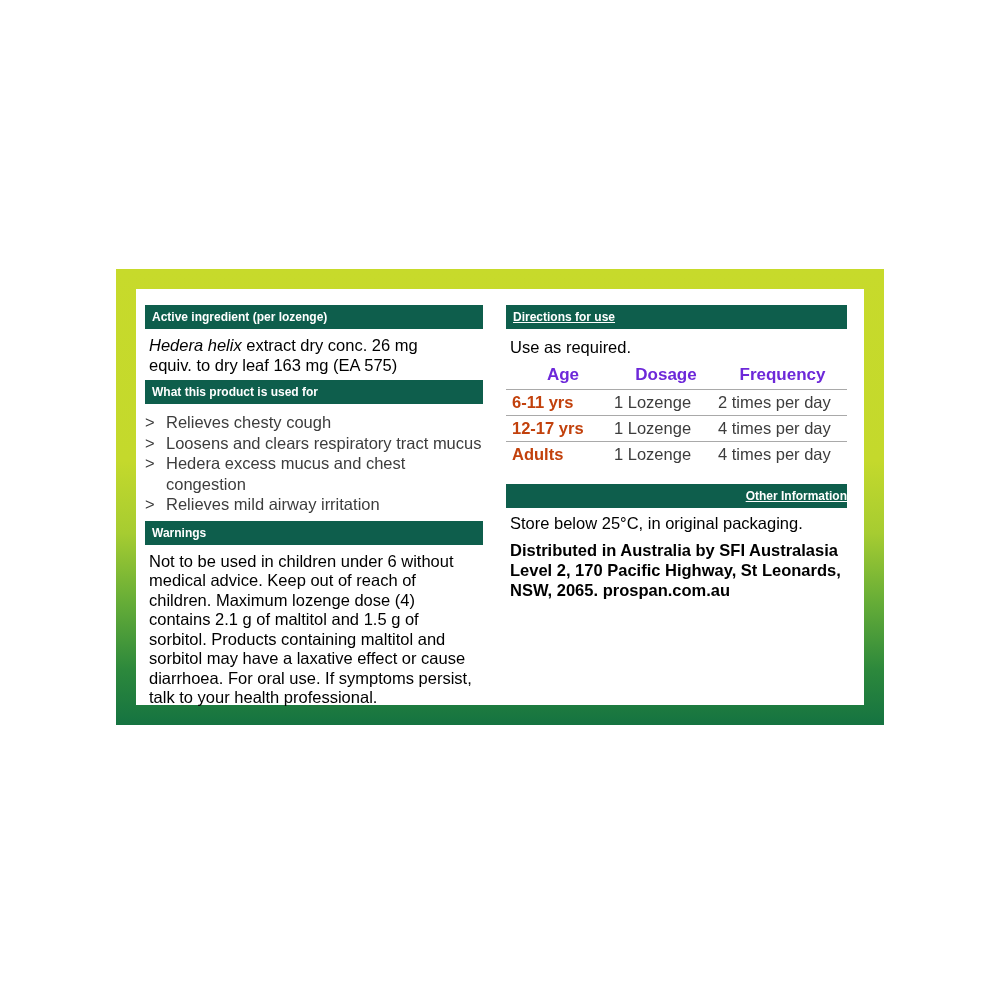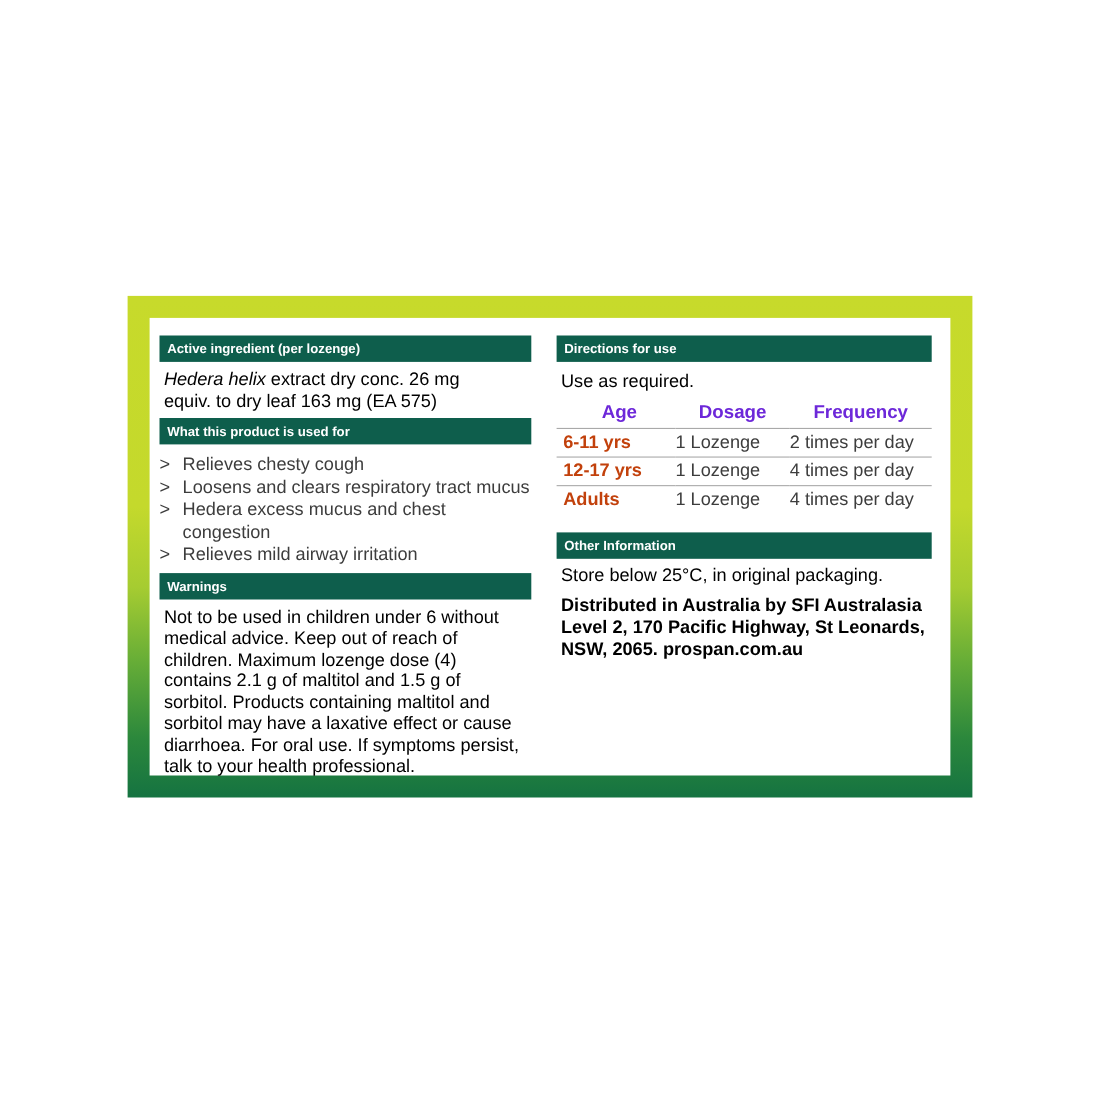--- a/index.html
+++ b/index.html
@@ -37,21 +37,21 @@
     color: #ffffff;
     font-weight: bold;
     font-size: 12px;
     height: 24px;
     line-height: 24px;
     padding-left: 7px;
     white-space: nowrap;
     overflow: visible;
   }
   .col-left  .section-header { width: 331px; }
-  .col-right .section-header { width: 334px; }
+  .col-right .section-header { width: 334px; text-decoration: underline; }
 
   .body-text {
     color: #000000;
     font-size: 16.5px;
     line-height: 20px;
     margin: 4px;
     white-space: pre-line;
   }
 
   
@@ -84,21 +84,21 @@
     height: 19px;
     vertical-align: bottom;
   }
   .dose-table td { padding: 0; height: 25px; vertical-align: middle; }
   .dose-table th.c1, .dose-table td.c1 { width: 102px; padding-left: 6px; }
   .dose-table th.c2, .dose-table td.c2 { width: 104px; }
   .dose-table thead tr { border-bottom: 1.5px solid #a9a9a9; }
   .dose-table tbody tr:not(:last-child) { border-bottom: 1.5px solid #a9a9a9; }
   .dose-table td.age { font-weight: bold; color: #c2410c; }
 
-  .h-other     { margin-top: 17px; }
+  .h-other     { margin-top: 17px; text-align: right; }
   .storage     { margin-top: 5px; }
   .distributor { margin-top: 7px; font-weight: bold; }
   .made-in     { margin-top: 6px; }
 
   i { font-style: italic; }
 </style>
 </head>
 <body>
 
 <div class="page">

